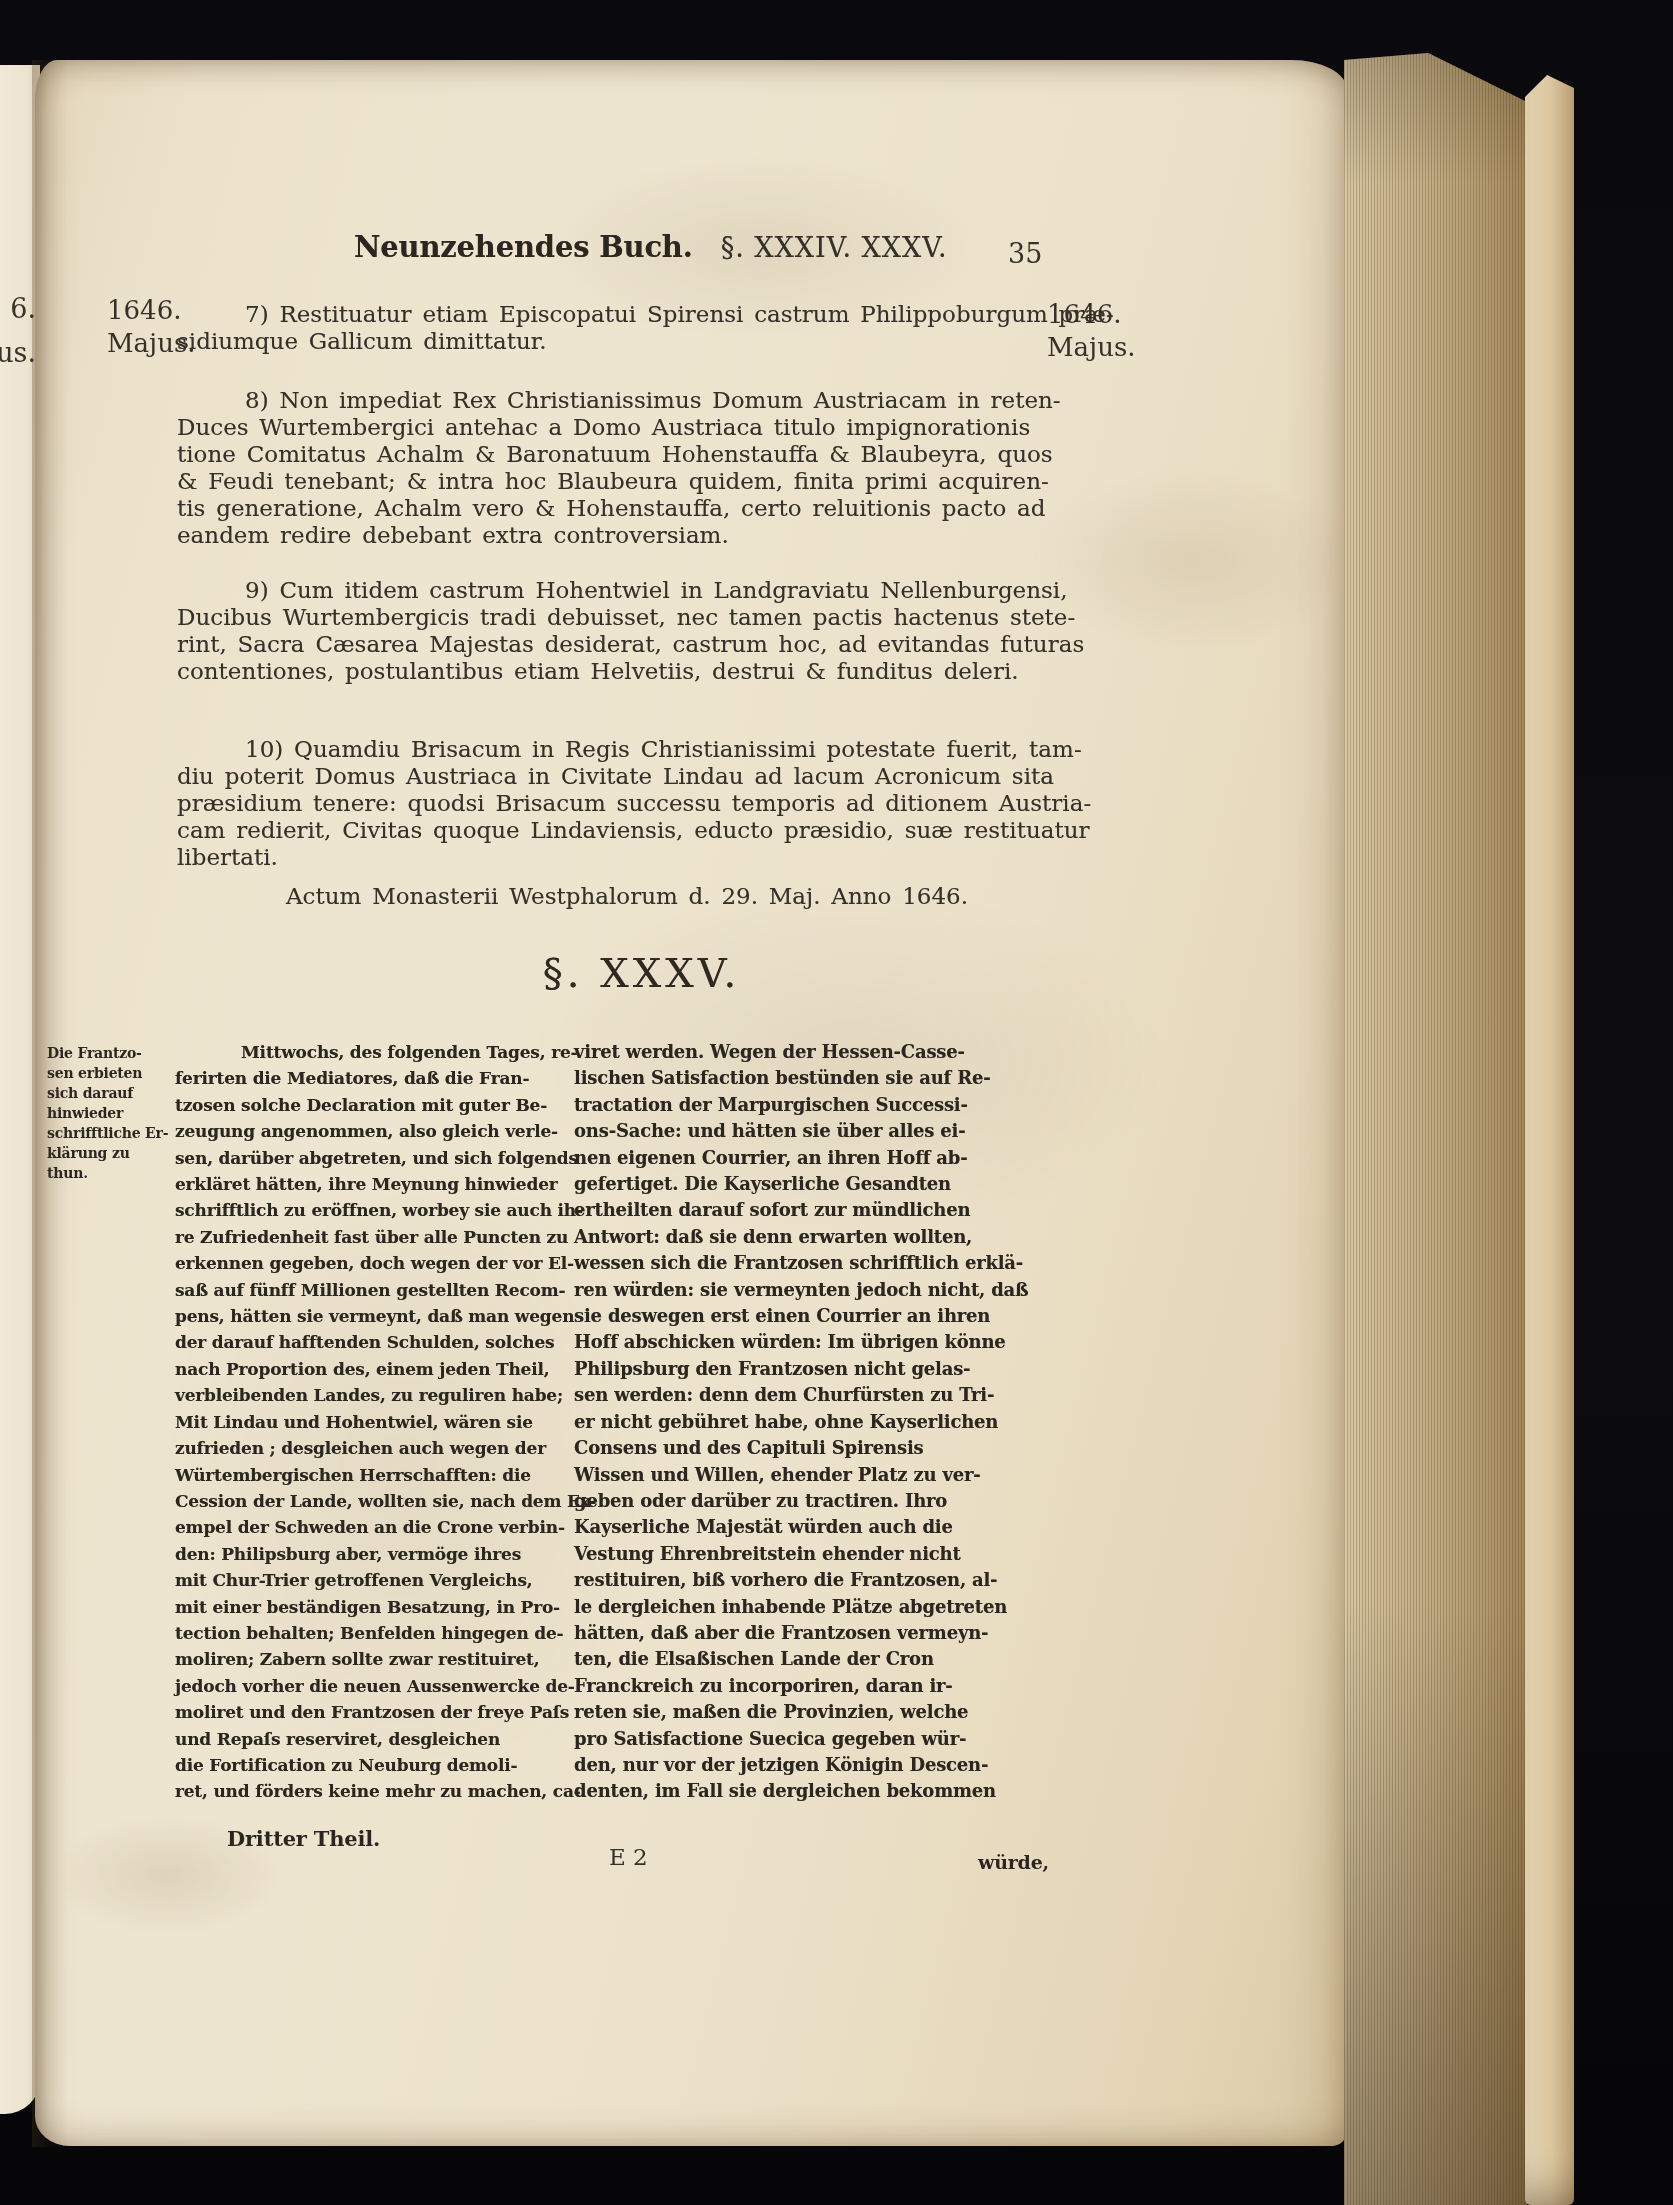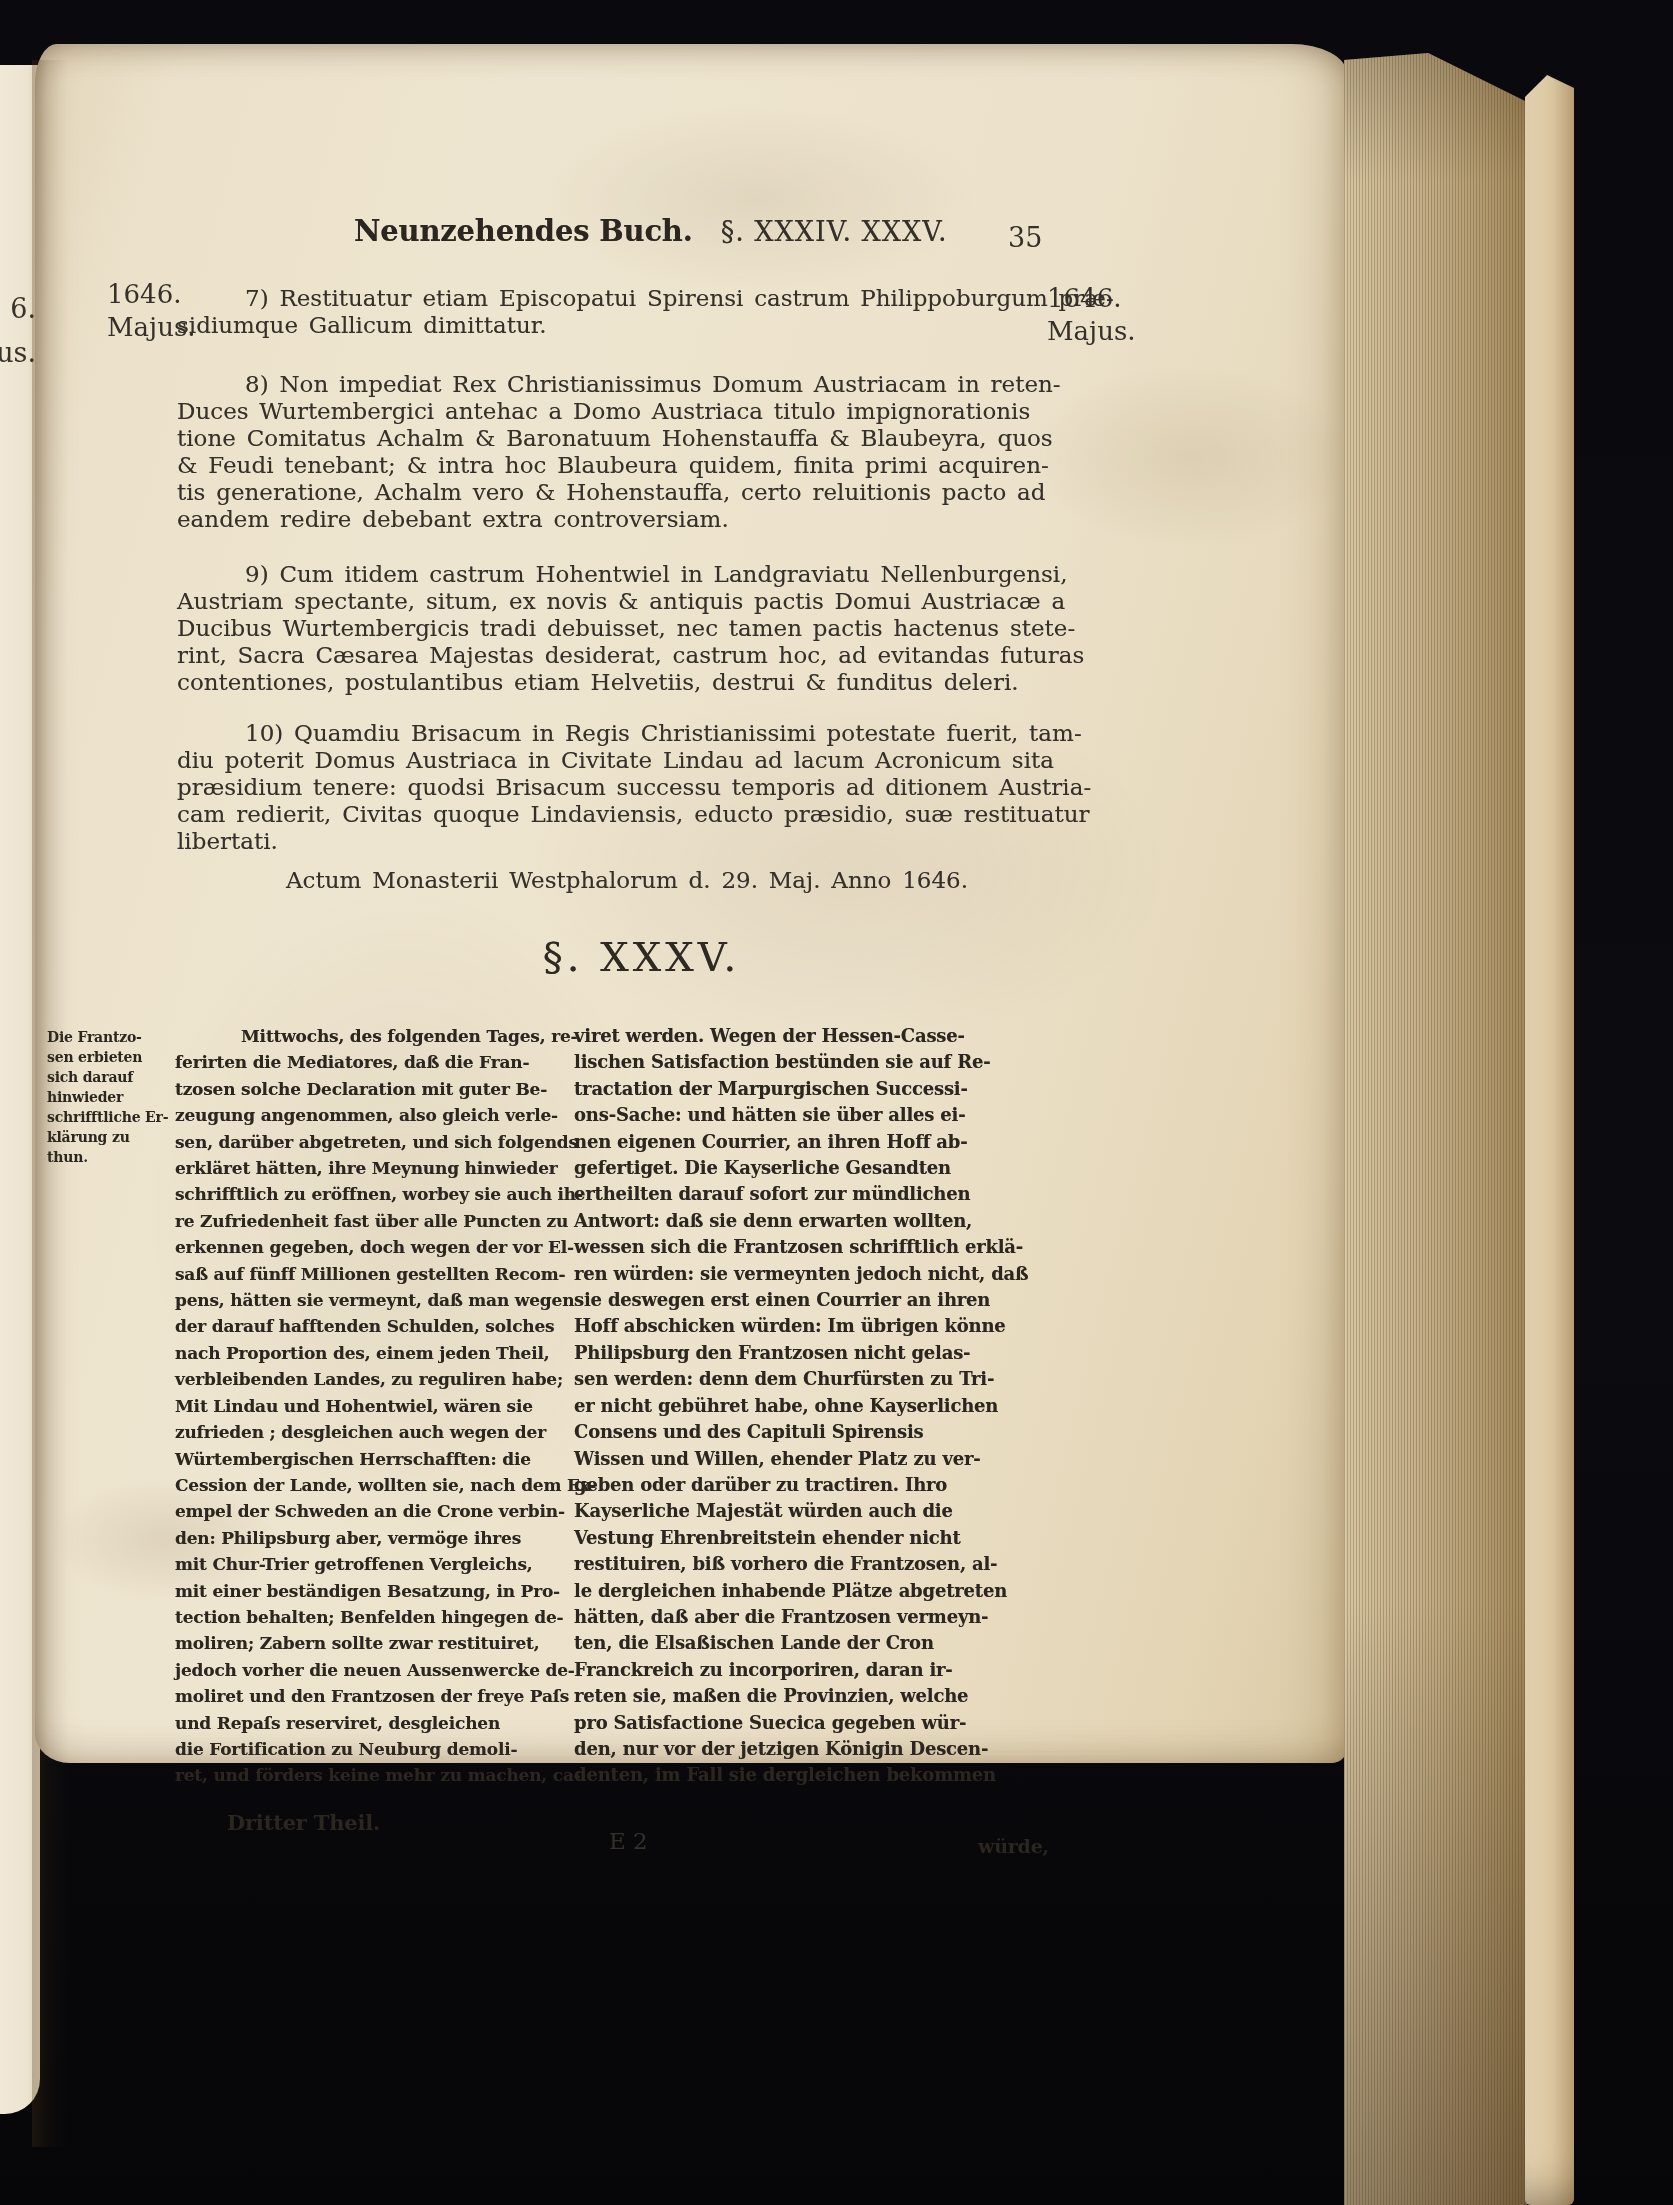--- a/index.html
+++ b/index.html
@@ -21,21 +21,21 @@
   .frag-top{top:229px;}
   .frag-bottom{top:273px;}
   
   .gutter-shadow{
     position:absolute;left:32px;top:60px;width:36px;height:2087px;
     background:linear-gradient(90deg,rgba(80,55,25,0.30) 0%,rgba(80,55,25,0.10) 45%,rgba(80,55,25,0) 100%);
     z-index:3;pointer-events:none;
   }
   
   .page{
-    position:absolute;left:35px;top:44px;width:1312px;height:1719px;
+    position:absolute;left:35px;top:60px;width:1312px;height:2086px;
     background:linear-gradient(104deg,#e3d6bb 0%,#ece2cb 9%,#eee5d0 30%,#ece2cb 62%,#e3d4b4 90%,#d9c8a4 100%);
     border-top-left-radius:22px 40px;
     border-top-right-radius:56px 30px;
     border-bottom-left-radius:35px 30px;
     border-bottom-right-radius:15px;
     box-shadow:inset 0 13px 30px -13px rgba(70,50,25,0.35),
                inset -30px 0 56px -25px rgba(110,75,30,0.38),
                inset 23px 0 40px -20px rgba(100,70,35,0.22),
                inset 0 -20px 40px -20px rgba(90,65,30,0.25);
     z-index:2;color:#35302a;
@@ -153,21 +153,20 @@
       <div class="para para-8">
           <div class="lline">8) Non impediat Rex Christianissimus Domum Austriacam in reten-</div>
           <div class="lline">Duces Wurtembergici antehac a Domo Austriaca titulo impignorationis</div>
           <div class="lline">tione Comitatus Achalm &amp; Baronatuum Hohenstauffa &amp; Blaubeyra, quos</div>
           <div class="lline">&amp; Feudi tenebant; &amp; intra hoc Blaubeura quidem, finita primi acquiren-</div>
           <div class="lline">tis generatione, Achalm vero &amp; Hohenstauffa, certo reluitionis pacto ad</div>
           <div class="lline">eandem redire debebant extra controversiam.</div>
         </div>
       <div class="para para-9">
           <div class="lline">9) Cum itidem castrum Hohentwiel in Landgraviatu Nellenburgensi,</div>
-          <div class="lline">Austriam spectante, situm, ex novis &amp; antiquis pactis Domui Austriacæ a</div>
           <div class="lline">Ducibus Wurtembergicis tradi debuisset, nec tamen pactis hactenus stete-</div>
           <div class="lline">rint, Sacra Cæsarea Majestas desiderat, castrum hoc, ad evitandas futuras</div>
           <div class="lline">contentiones, postulantibus etiam Helvetiis, destrui &amp; funditus deleri.</div>
         </div>
       <div class="para para-10">
           <div class="lline">10) Quamdiu Brisacum in Regis Christianissimi potestate fuerit, tam-</div>
           <div class="lline">diu poterit Domus Austriaca in Civitate Lindau ad lacum Acronicum sita</div>
           <div class="lline">præsidium tenere: quodsi Brisacum successu temporis ad ditionem Austria-</div>
           <div class="lline">cam redierit, Civitas quoque Lindaviensis, educto præsidio, suæ restituatur</div>
           <div class="lline">libertati.</div>

